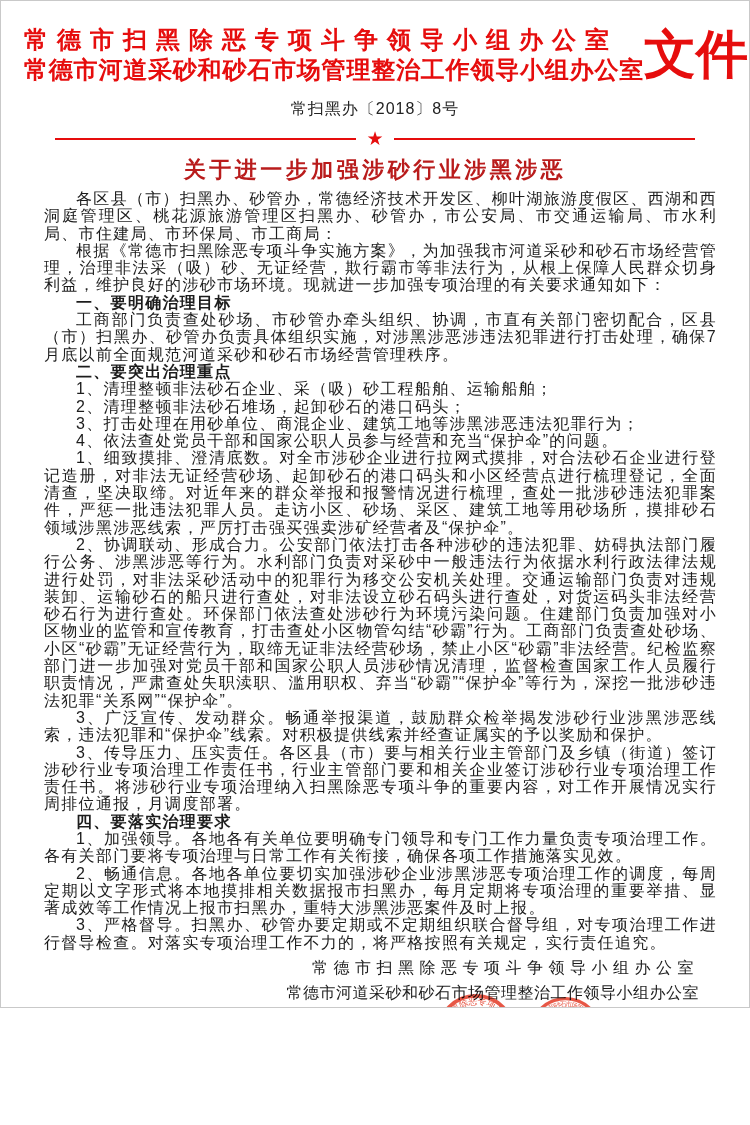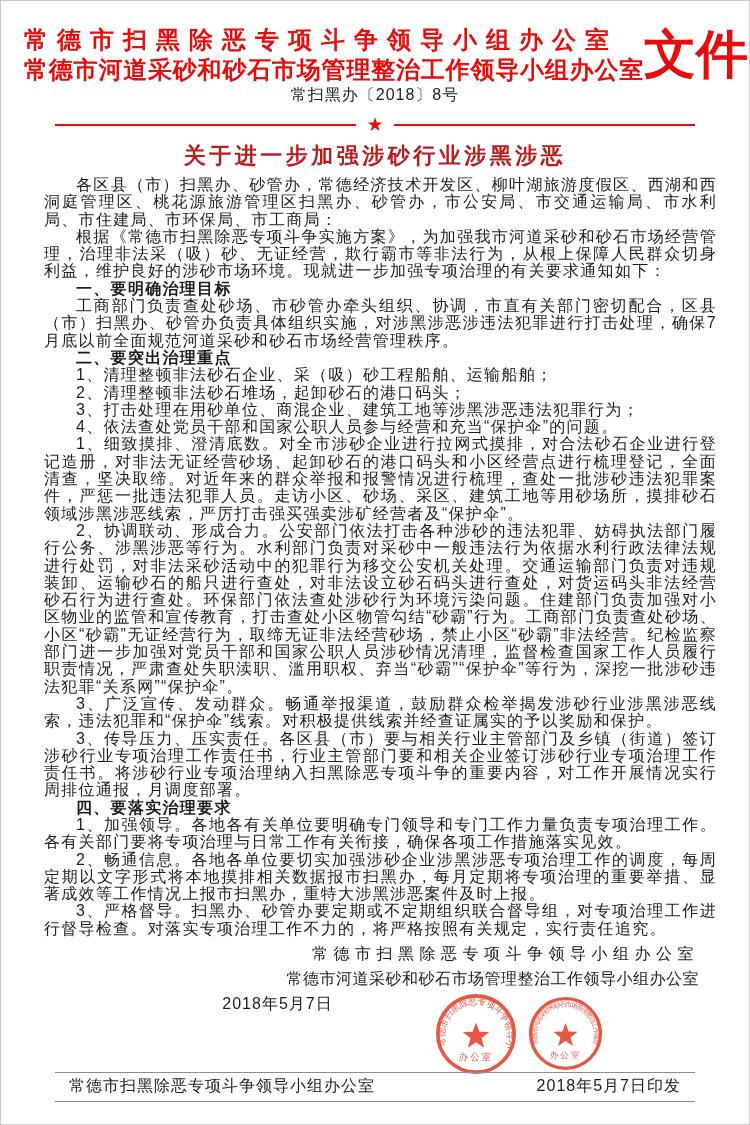--- a/index.html
+++ b/index.html
@@ -1,36 +1,36 @@
 <!DOCTYPE html>
 <html><head>
 <meta charset="utf-8">
 <style>
   html,body{margin:0;padding:0;background:#ffffff;}
   .page{
-    position:relative;width:750px;height:1125px;background:#fff;
+    position:relative;width:750px;height:1008px;background:#fff;
     box-sizing:border-box;border:1px solid #c9c9c9;overflow:hidden;
     font-family:"Liberation Sans","DejaVu Sans",sans-serif;color:#1c1c1c;
   }
   
   .letterhead{display:flex;align-items:center;justify-content:center;margin:24px 20px 0 42px;}
   .org-lines{display:flex;flex-direction:column;}
   .org1{
     font-family:"Liberation Serif","DejaVu Serif",serif;font-weight:bold;
     color:var(--red);font-size:24px;line-height:30px;letter-spacing:9px;white-space:nowrap;
   }
   .org2{
     font-family:"Liberation Serif","DejaVu Serif",serif;font-weight:bold;
     color:var(--red);font-size:24px;line-height:30px;letter-spacing:0.8px;white-space:nowrap;
   }
   .doc-type{
     font-family:"Liberation Serif","DejaVu Serif",serif;font-weight:bold;
     color:var(--red);font-size:52px;line-height:56px;margin-left:0;white-space:nowrap;
   }
-  .doc-number{text-align:center;font-size:16px;letter-spacing:1px;color:#222;}
+  .doc-number{margin-top:14px;text-align:center;font-size:16px;letter-spacing:1px;color:#222;}
   
   .red-rule{display:flex;align-items:center;margin:9px 54px 0 54px;}
   .red-rule .seg{flex:1;border-top:2px solid var(--red);}
   .red-rule .star{color:var(--red);font-size:19px;line-height:19px;margin:0 10px;}
   
   .title{margin-top:8px;text-align:center;font-family:"Liberation Serif","DejaVu Serif",serif;
     font-weight:bold;font-size:22px;line-height:27px;letter-spacing:3.5px;color:#b91c1c;}
   
   .body-text{margin:7px 32px 0 43px;font-size:16px;line-height:17.3px;
     letter-spacing:1.3px;text-align:justify;}

